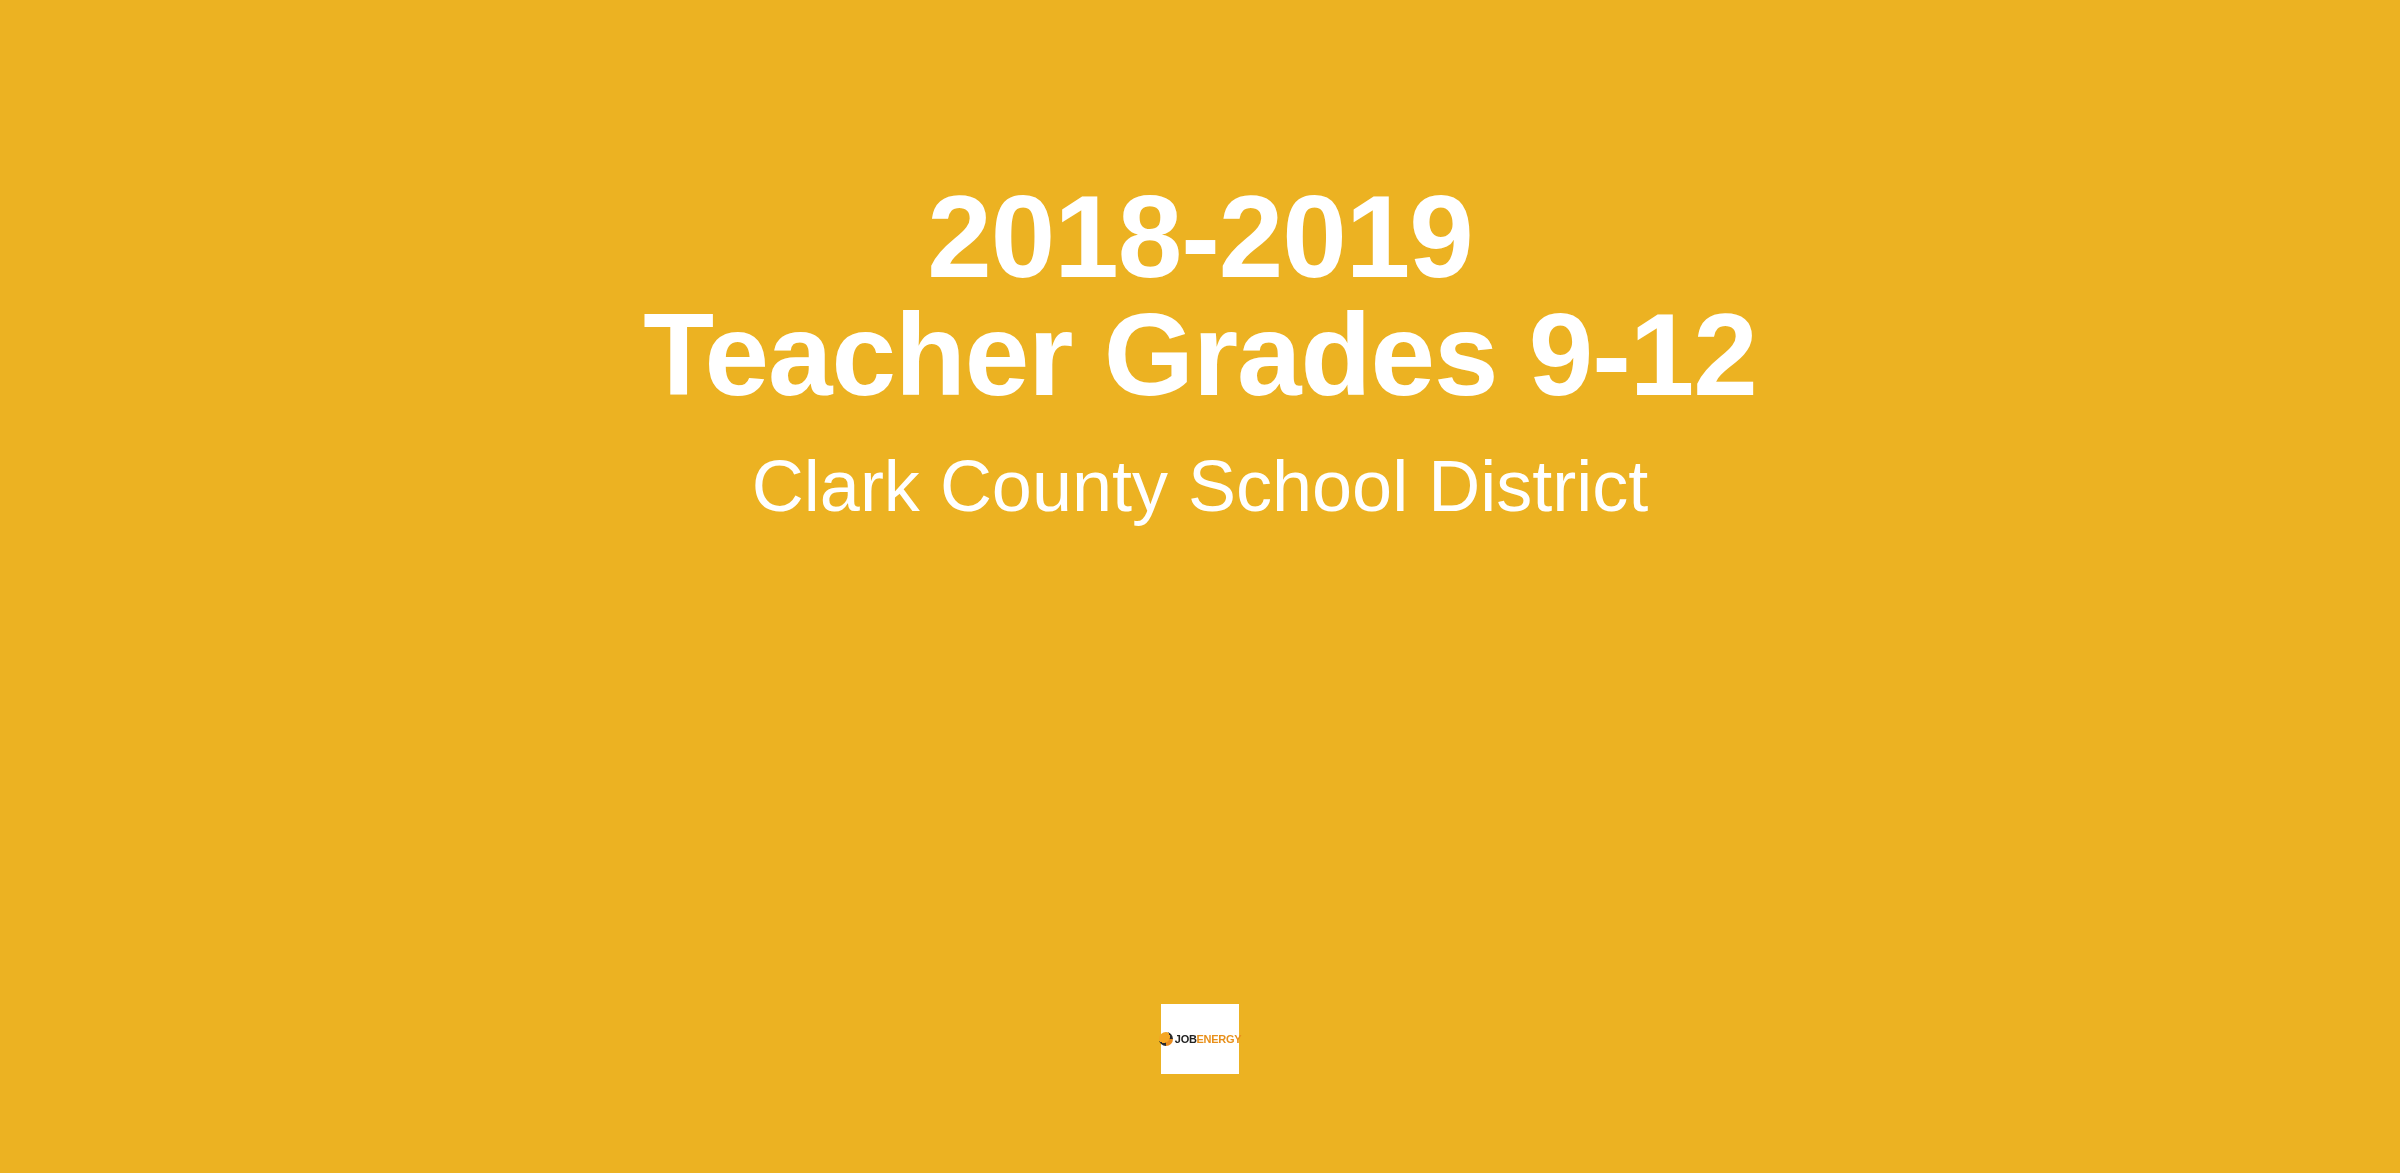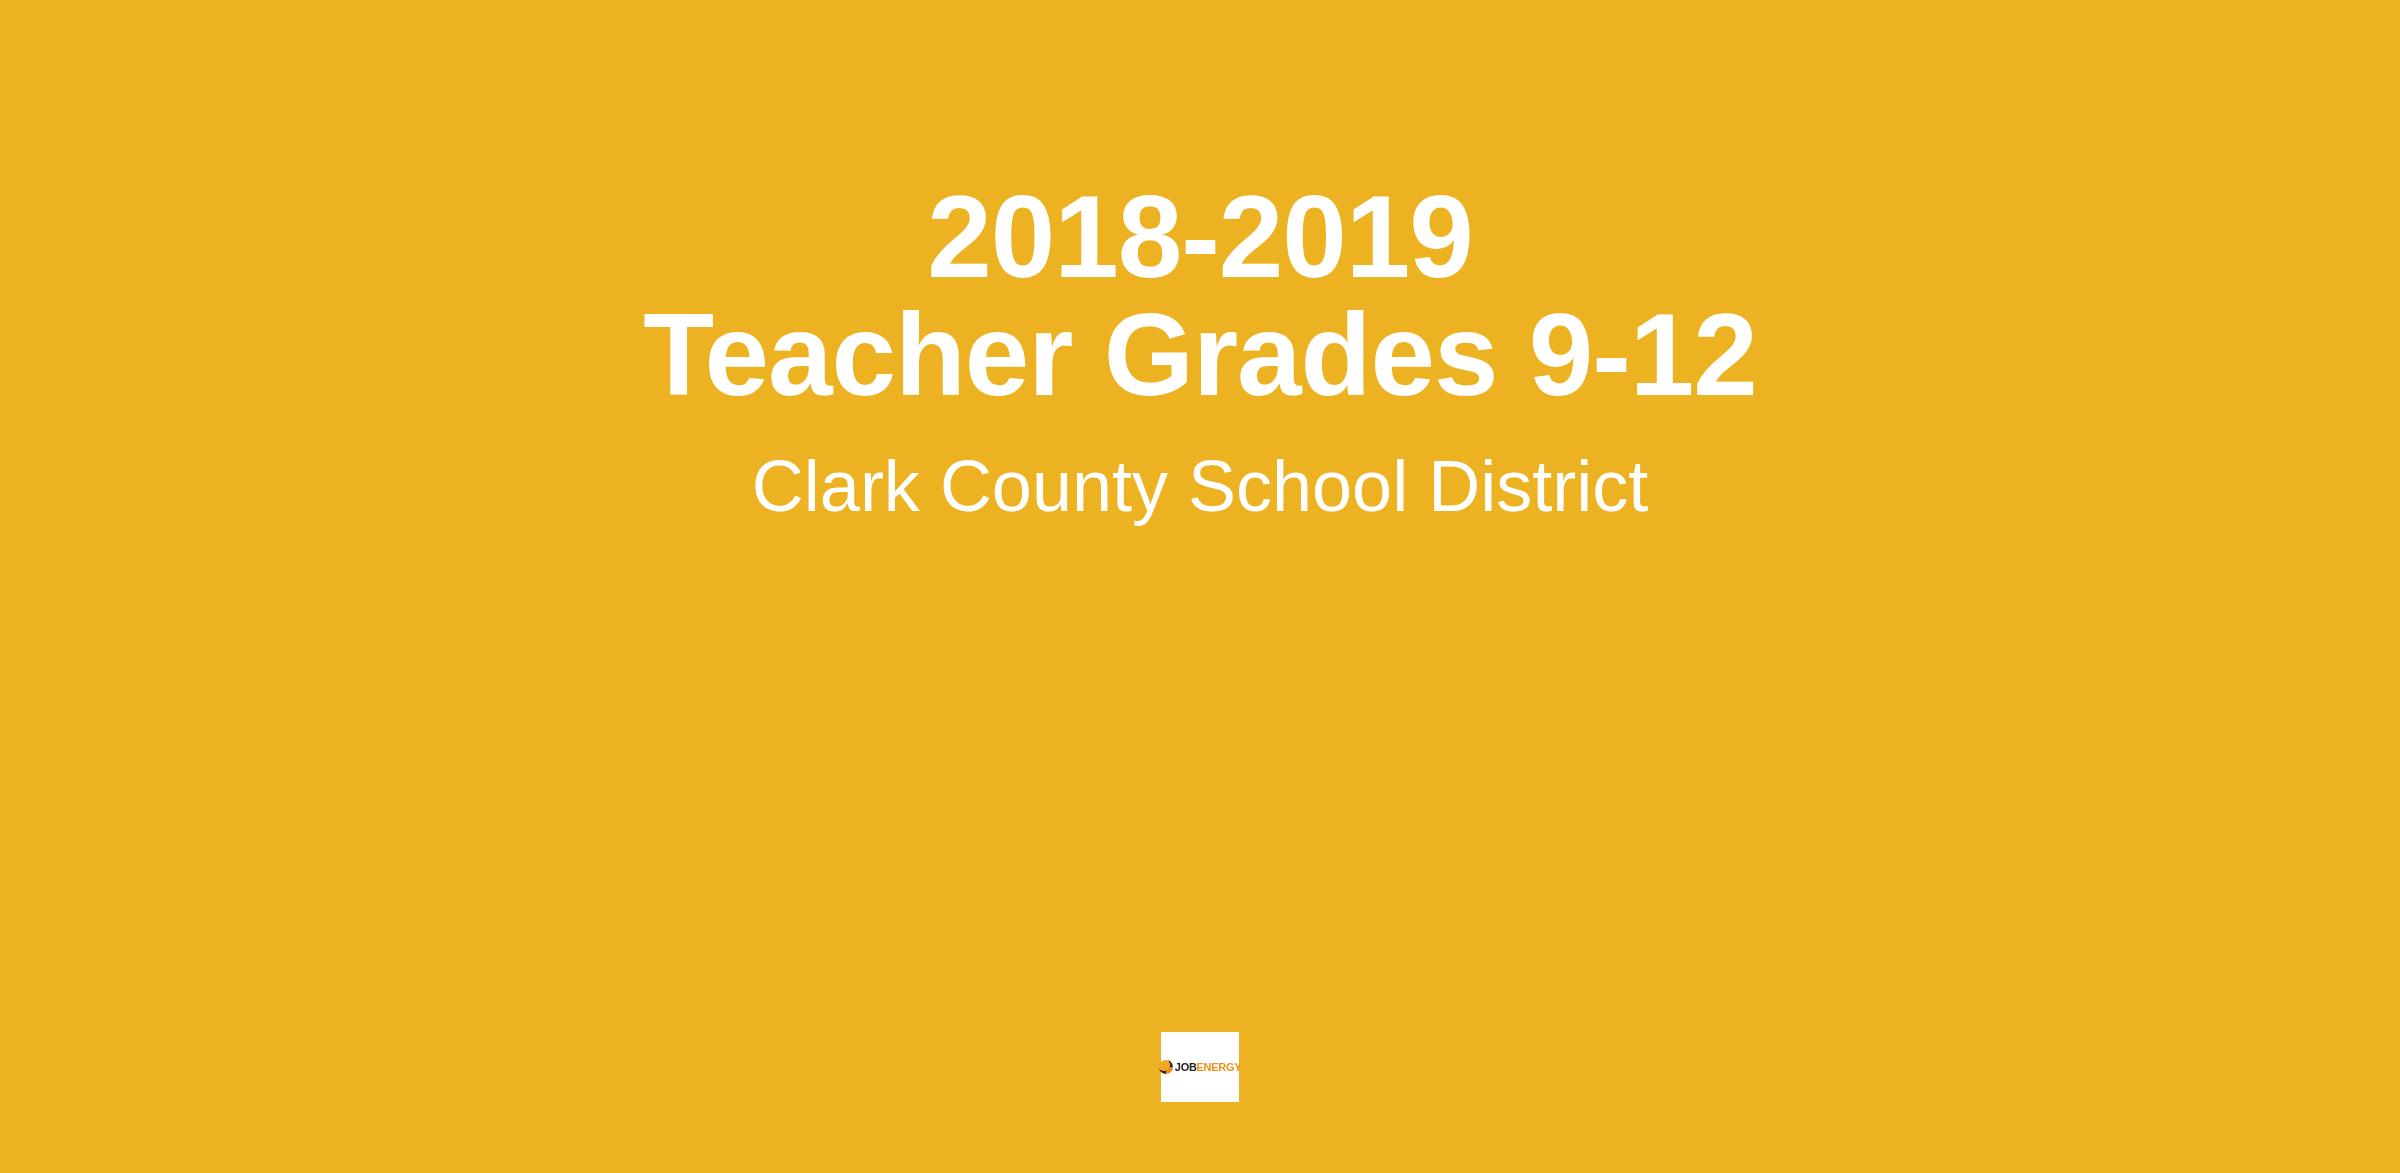--- a/index.html
+++ b/index.html
@@ -48,21 +48,21 @@
     line-height: 88px;
     text-align: center;
     font-weight: normal;
     margin-top: 28px;
     white-space: nowrap;
   }
   .logo-wrap {
     position: absolute;
     left: 50%;
     transform: translateX(-50%);
-    top: 1032px;
+    top: 1004px;
     width: 78px;
     height: 70px;
     background: #FFFFFF;
     display: flex;
     align-items: center;
     justify-content: center;
   }
   .logo-inner {
     display: flex;
     align-items: center;

